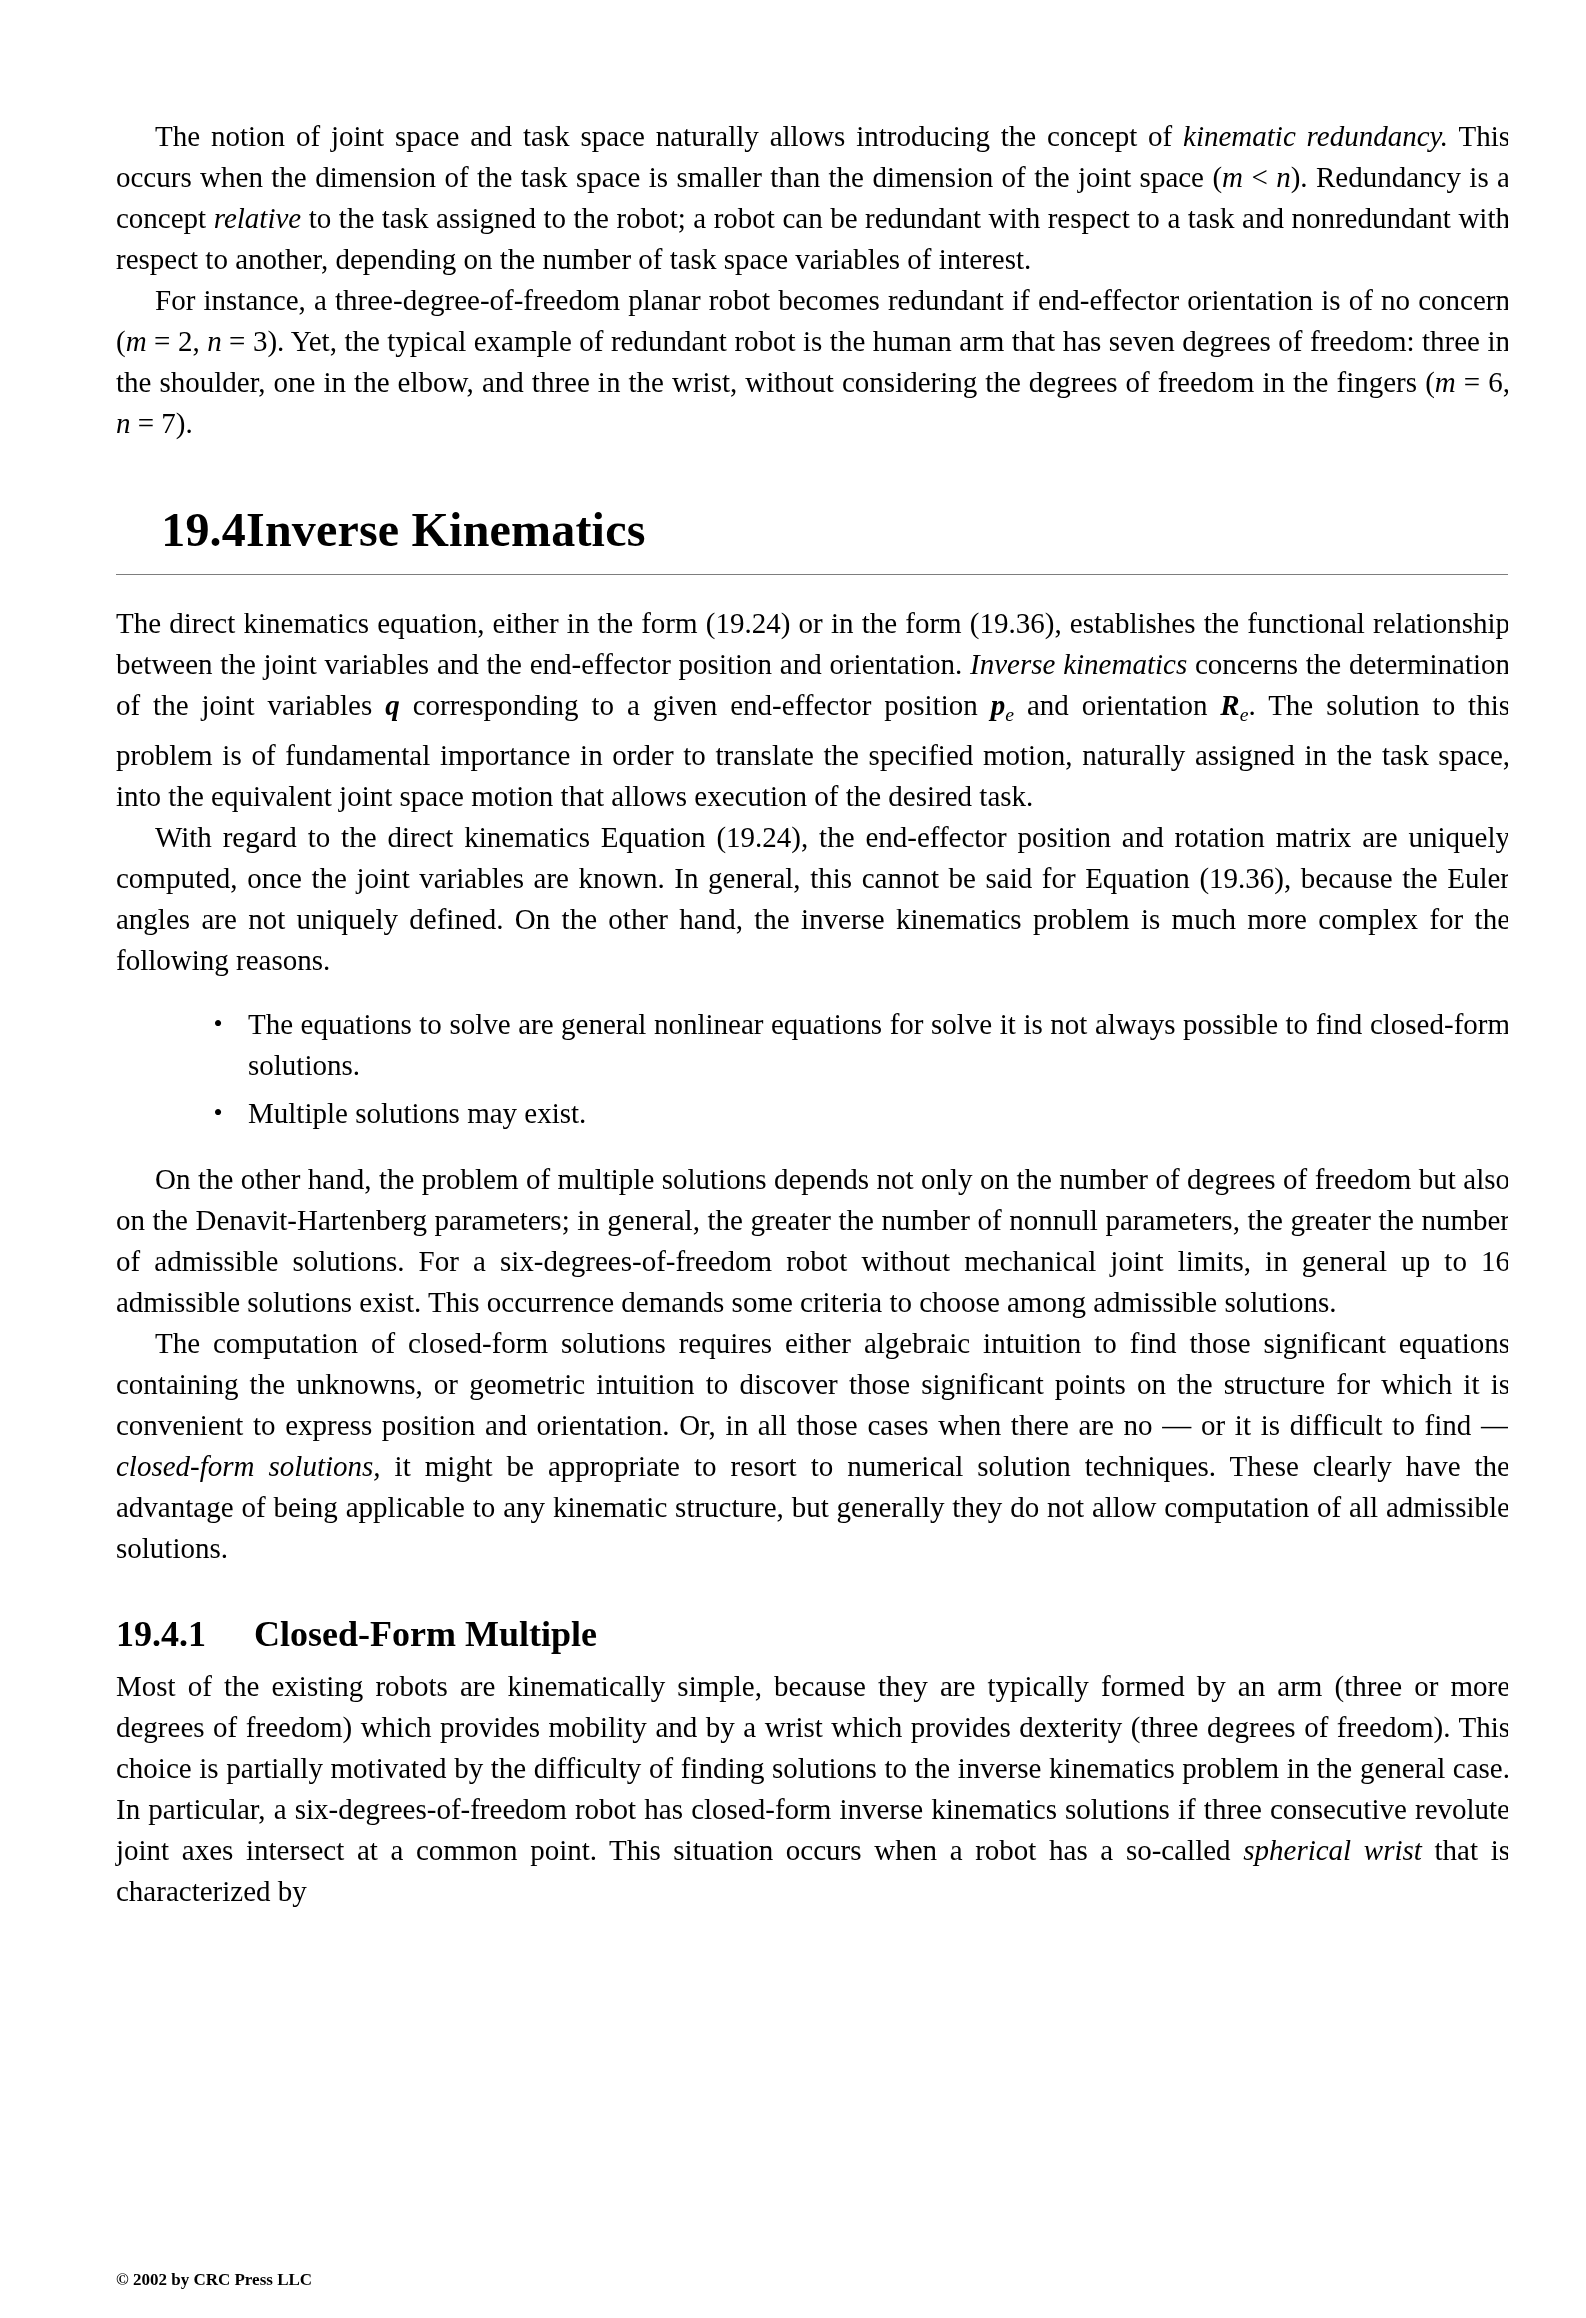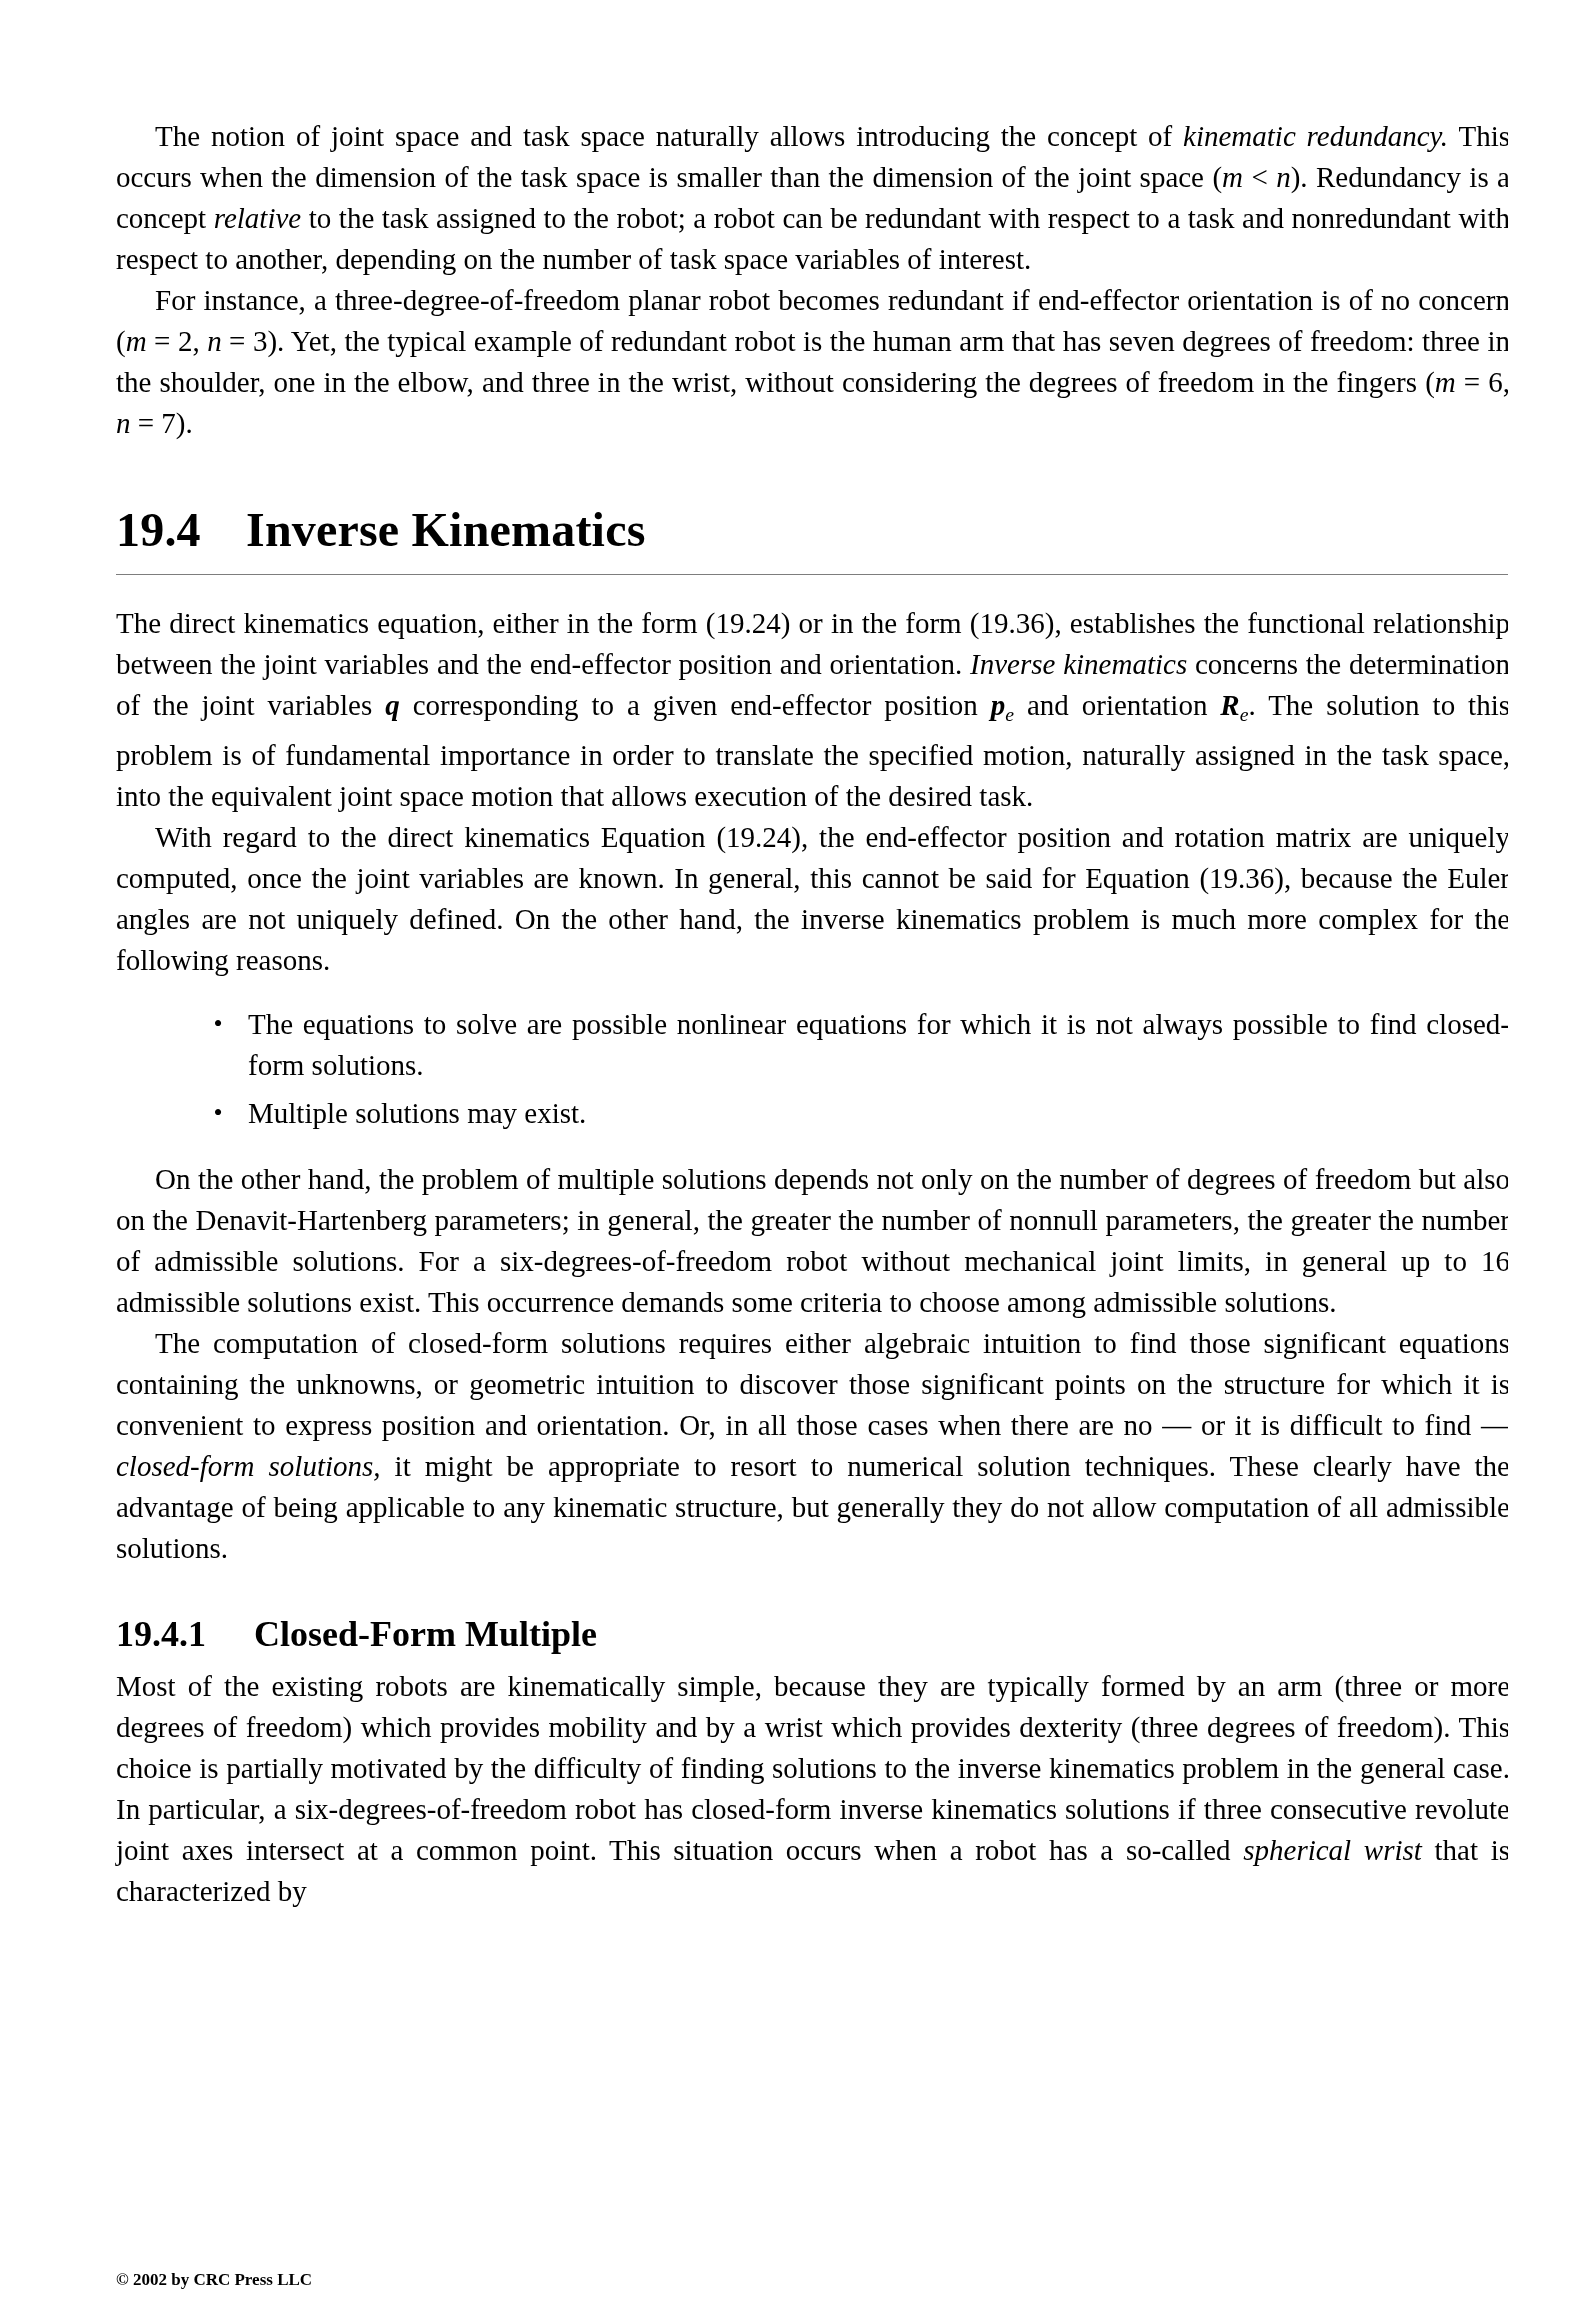--- a/index.html
+++ b/index.html
@@ -38,20 +38,21 @@
   .sec-head {
     margin: 60px 0 0 0;
     font-size: 48px;
     font-weight: bold;
     line-height: 1.08;
     letter-spacing: 0.2px;
   }
   .sec-head .num {
     display: inline-block;
     min-width: 130px;
+    text-align: right;
   }
   .rule {
     border: 0;
     border-top: 1.5px solid #7d7d7d;
     margin: 18.6px 0 28px 0;
     width: 100%;
     height: 0;
   }
   .subsec-head {
     margin: 46px 0 11px 0;
@@ -116,21 +117,21 @@
     <p class="body"><span>For instance, a three-degree-of-freedom planar robot becomes redundant if end-effector orientation is of no concern (</span><span class="mvar">m</span><span> = 2, </span><span class="mvar">n</span><span> = 3</span><span>). Yet, the typical example of redundant robot is the human arm that has seven degrees of freedom: three in the shoulder, one in the elbow, and three in the wrist, without considering the degrees of freedom in the fingers (</span><span class="mvar">m</span><span> = 6, </span><span class="mvar">n</span><span> = 7</span><span>).</span></p>
 
     <h1 class="sec-head"><span class="num">19.4</span><span>Inverse Kinematics</span></h1>
     <hr class="rule">
 
     <p class="body noindent"><span>The direct kinematics equation, either in the form (19.24) or in the form (19.36), establishes the functional relationship between the joint variables and the end-effector position and orientation. </span><i>Inverse kinematics</i><span> concerns the determination of the joint variables </span><span class="bvar">q</span><span> corresponding to a given end-effector position </span><span class="bvar">p</span><span class="sub">e</span><span> and orientation </span><span class="bvar">R</span><span class="sub">e</span><span>. The solution to this problem is of fundamental importance in order to translate the specified motion, naturally assigned in the task space, into the equivalent joint space motion that allows execution of the desired task.</span></p>
 
     <p class="body">With regard to the direct kinematics Equation (19.24), the end-effector position and rotation matrix are uniquely computed, once the joint variables are known. In general, this cannot be said for Equation (19.36), because the Euler angles are not uniquely defined. On the other hand, the inverse kinematics problem is much more complex for the following reasons.</p>
 
     <ul class="bullets">
-      <li>The equations to solve are possible nonlinear equations for which it is not always possible to find closed-form solutions.</li>
+      <li>The equations to solve are general nonlinear equations for solve it is not always possible to find closed-form solutions.</li>
       <li>Multiple solutions may exist.</li>
     </ul>
 
 
     <p class="body">On the other hand, the problem of multiple solutions depends not only on the number of degrees of freedom but also on the Denavit-Hartenberg parameters; in general, the greater the number of nonnull parameters, the greater the number of admissible solutions. For a six-degrees-of-freedom robot without mechanical joint limits, in general up to 16 admissible solutions exist. This occurrence demands some criteria to choose among admissible solutions.</p>
 
     <p class="body"><span>The computation of closed-form solutions requires either algebraic intuition to find those significant equations containing the unknowns, or geometric intuition to discover those significant points on the structure for which it is convenient to express position and orientation. Or, in all those cases when there are no — or it is difficult to find — </span><i>closed-form solutions,</i><span> it might be appropriate to resort to numerical solution techniques. These clearly have the advantage of being applicable to any kinematic structure, but generally they do not allow computation of all admissible solutions.</span></p>
 
     <h2 class="subsec-head"><span class="num">19.4.1</span><span>Closed-Form Multiple</span></h2>
 

